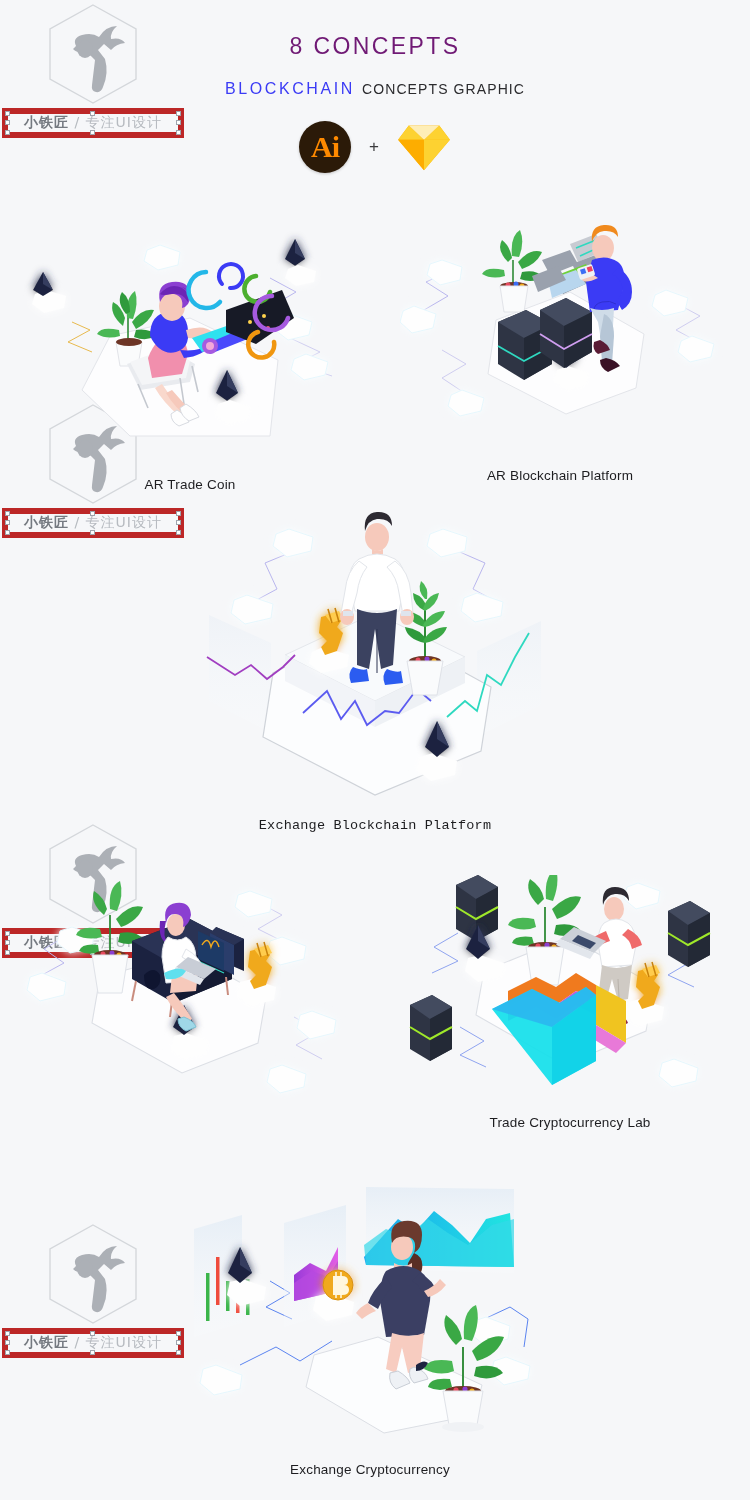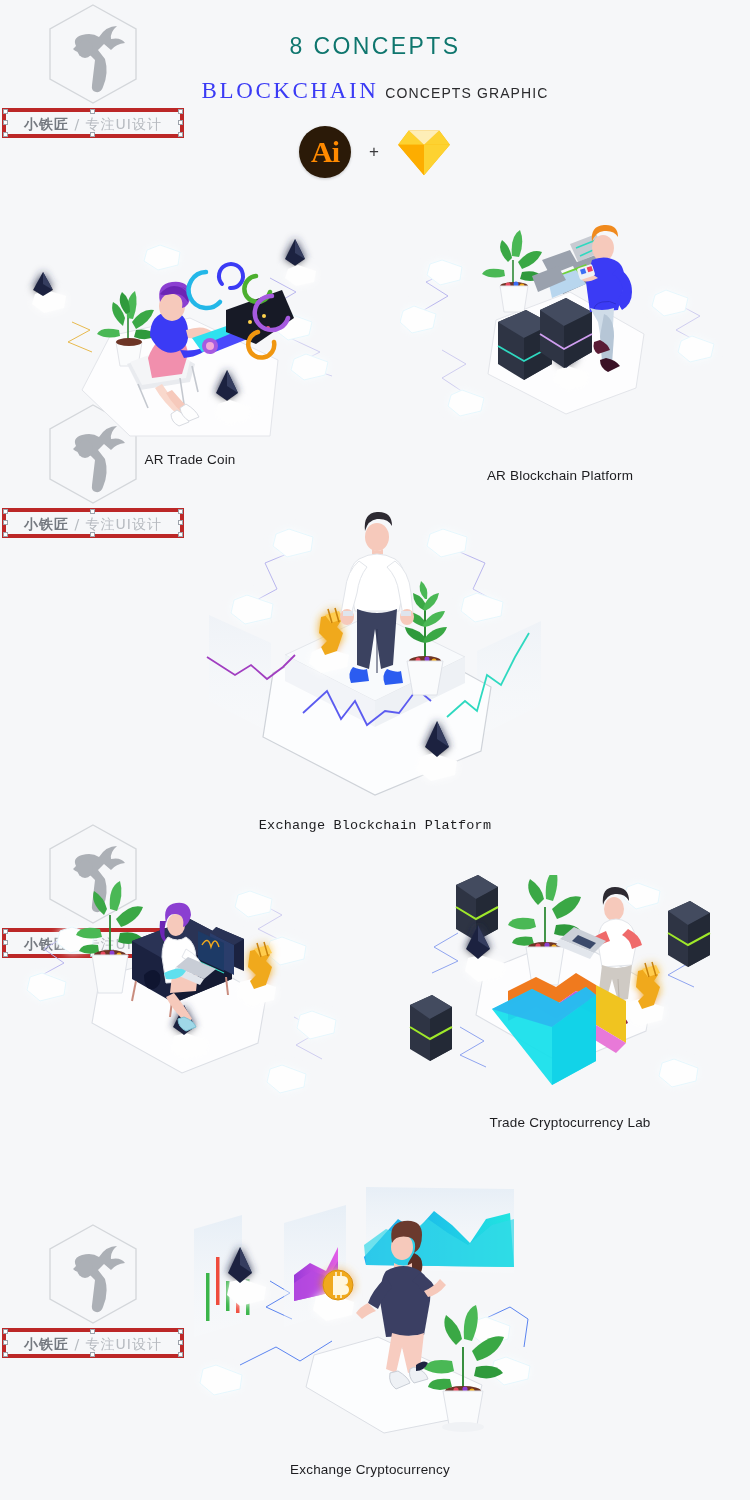--- a/index.html
+++ b/index.html
@@ -10,24 +10,24 @@
     font-family:"Liberation Sans", sans-serif;
     position:relative; overflow:hidden;
     color:#1d1d20;
   }
   .page { position:relative; width:750px; height:1500px; }
 
   
   .header { position:absolute; top:0; left:0; width:750px; text-align:center; }
   .title-main {
     font-size:23px; letter-spacing:2.4px; font-weight:400;
-    color:#0f766e; margin-top:33px;
+    color:#701a75; margin-top:33px;
   }
   .title-sub { margin-top:18px; font-size:18px; letter-spacing:1.4px; }
-  .title-blue { color:#3b3bf5; font-weight:400; letter-spacing:2.6px; font-size:23px;font-family:Liberation Serif, serif; }
+  .title-blue { color:#3b3bf5; font-weight:400; letter-spacing:2.6px; font-size:16px; }
   .title-gray { color:#2b2b2e; font-size:14px; letter-spacing:1.1px; margin-left:7px; }
   .logo-row {
     margin-top:22px; display:flex; align-items:center; justify-content:center; gap:18px;
   }
   .ai-logo {
     width:52px; height:52px; border-radius:50%;
     background:#2b1a08;
     display:flex; align-items:center; justify-content:center;
     font-family:"Liberation Serif", serif;
     font-size:30px; font-weight:bold; color:#ff8a00; letter-spacing:-1px;
@@ -35,21 +35,21 @@
   }
   .plus-sign { font-size:17px; color:#3a3a3d; font-weight:400; }
   .sketch-logo { width:54px; height:50px; }
 
   
   .wm { position:absolute; left:0; width:186px; pointer-events:none; opacity:.95; }
   .wm-hex { position:relative; width:100px; height:104px; margin:0 auto; }
   .wm-hex svg { width:100px; height:104px; display:block; }
   .wm-bar {
     position:relative; margin-top:2px; height:30px; width:182px; margin-left:2px;
-    border:4px solid #b91c1c; display:flex; align-items:flex-end; justify-content:center;
+    border:6px solid #b91c1c; display:flex; align-items:flex-start; justify-content:center;
     background:rgba(246,247,249,.55);
   }
   .wm-bar .wm-txt {
     font-family:"DejaVu Sans", sans-serif; font-size:14px; color:#9a9ea4; letter-spacing:1px;
     white-space:nowrap;
   }
   .wm-bar .wm-txt b { color:#6f747b; font-weight:700; }
   .wm-bar .wm-txt i { font-style:normal; color:#b3b7bd; }
   .hnd { position:absolute; width:5px; height:5px; background:#fff; border:1px solid #9aa0a8; }
   .hnd.tl{left:-3px;top:-3px}.hnd.tm{left:50%;margin-left:-3px;top:-3px}.hnd.tr{right:-3px;top:-3px}
@@ -273,21 +273,21 @@
         <circle cx="248" cy="110" r="2" fill="#ef5b7a"></circle>
       </g>
 
       <path d="M202 66 a12 12 0 1 1 8 4" fill="none" stroke="#3b3bf5" stroke-width="4" stroke-linecap="round"></path>
       <path d="M186 54 a18 18 0 1 0 14 30" fill="none" stroke="#23b7e8" stroke-width="4.5" stroke-linecap="round"></path>
       <path d="M236 58 a13 13 0 1 0 14 16" fill="none" stroke="#4caf2f" stroke-width="4.5" stroke-linecap="round"></path>
       <path d="M252 78 a17 17 0 1 0 16 22" fill="none" stroke="#a65ae0" stroke-width="4.5" stroke-linecap="round"></path>
       <path d="M238 114 a13 13 0 1 0 16 10" fill="none" stroke="#f0960f" stroke-width="4.5" stroke-linecap="round"></path>
     </svg>
   </div>
-  <div class="caption" style="left:20px; top:452px; width:340px;">AR Trade Coin</div>
+  <div class="caption" style="left:20px; top:477px; width:340px;">AR Trade Coin</div>
 
   <div class="scene" style="left:400px; top:218px;">
     <svg width="340" height="250" viewBox="0 0 340 250">
       <defs>
         <filter id="gl2" x="-60%" y="-60%" width="220%" height="220%">
           <feGaussianBlur stdDeviation="4" result="b"></feGaussianBlur>
             <feMerge>
               <feMergeNode in="b"></feMergeNode>
               <feMergeNode in="SourceGraphic"></feMergeNode>
             </feMerge>

